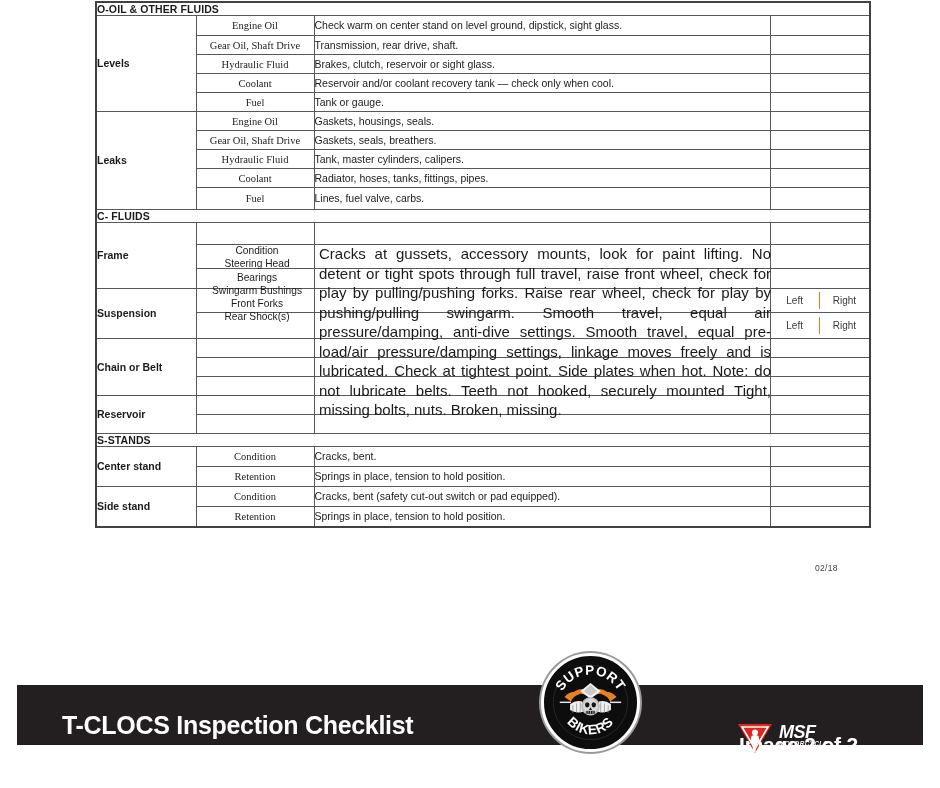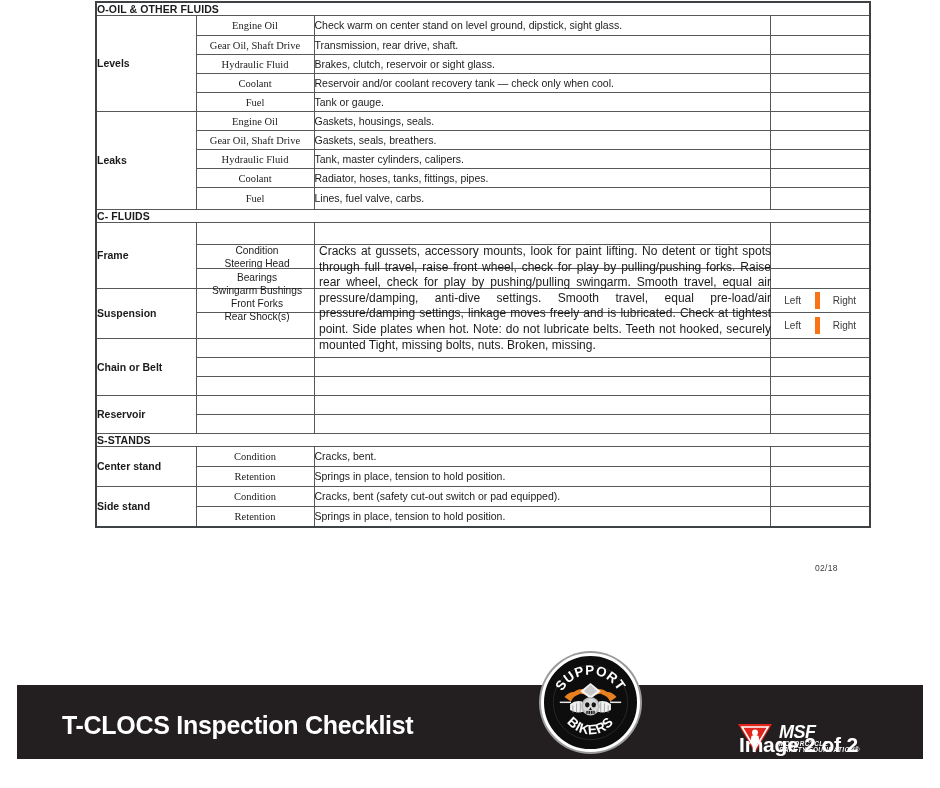--- a/index.html
+++ b/index.html
@@ -80,37 +80,37 @@
     width: 100%;
     height: 100%;
   }
   .lr > span {
     flex: 1 1 50%;
     text-align: center;
     font-size: 10px;
     padding: 3px 0;
     color: #3a3a3a;
   }
-  .lr > span.lr-left { border-right: 5px solid #f97316; }
+  .lr > span.lr-left { border-right: 1px solid #f97316; }
 
   
   .ovl {
     position: absolute;
     pointer-events: none;
     z-index: 5;
     color: #1b1b1b;
   }
   .ovl-items {
     text-align: center;
     font-size: 10.2px;
     line-height: 1.30;
     white-space: nowrap;
   }
   .ovl-desc {
-    font-size: 12px;
+    font-size: 15px;
     line-height: 1.30;
     text-align: justify;
   }
   .ovl-desc p { margin: 0; }
 
   
   .h19 { height: 19px; }
   .h20 { height: 20px; }
   .h22 { height: 22px; }
   .h24 { height: 24px; }
@@ -122,21 +122,21 @@
     left: 815px; top: 563px;
     font-size: 8.5px;
     color: #3c3c3c;
     letter-spacing: 0.3px;
   }
 
   
   .footer {
     position: absolute;
     left: 17px; top: 685px;
-    width: 906px; height: 74px;
+    width: 906px; height: 60px;
     background: #231f20;
   }
   .footer-title {
     position: absolute;
     left: 45px; top: 26px;
     color: #ffffff;
     font-size: 25px;
     font-weight: bold;
     letter-spacing: -0.3px;
     white-space: nowrap;

